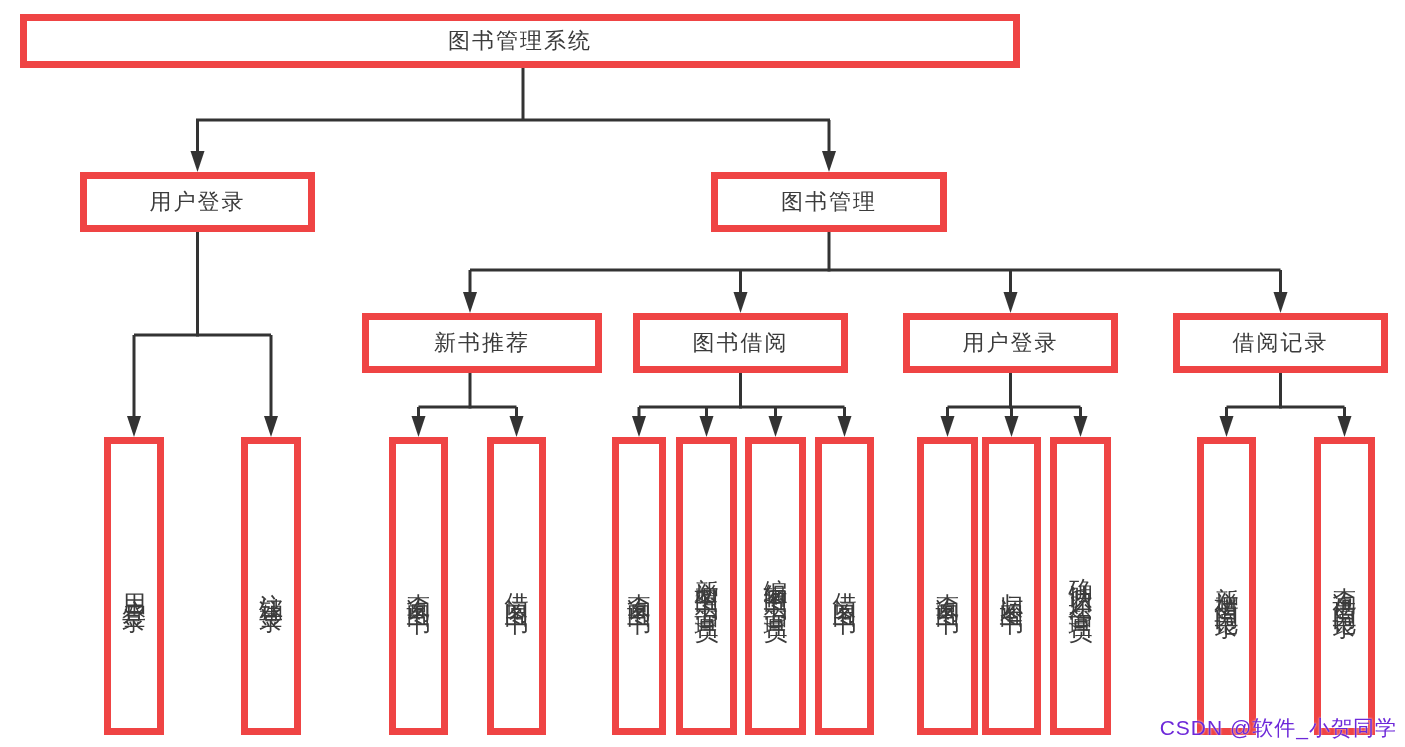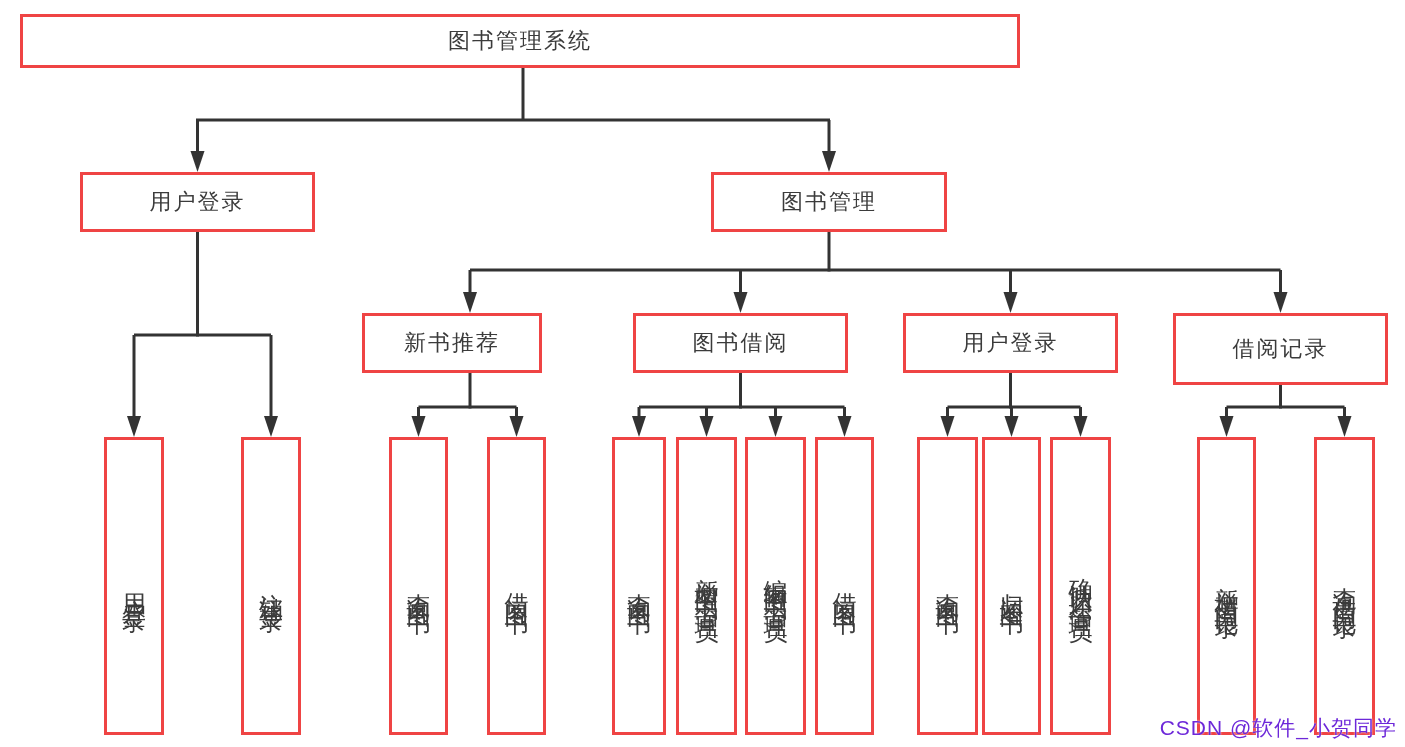--- a/index.html
+++ b/index.html
@@ -19,21 +19,21 @@
     position: absolute;
     left: 0;
     top: 0;
     width: 1405px;
     height: 747px;
     pointer-events: none;
   }
   .box {
     position: absolute;
     box-sizing: border-box;
-    border: 3px solid #ef4444;
+    border: 7px solid #ef4444;
     background: #ffffff;
     display: flex;
     align-items: center;
     justify-content: center;
     color: #3b3b3b;
   }
   .box.h {
     font-size: 22px;
     letter-spacing: 2px;
     white-space: nowrap;
@@ -140,30 +140,30 @@
     <span>图书管理系统</span>
   </div>
 
   <div class="box h" style="left:80px; top:172px; width:235px; height:60px;">
     <span>用户登录</span>
   </div>
   <div class="box h" style="left:711px; top:172px; width:236px; height:60px;text-align:right;">
     <span>图书管理</span>
   </div>
 
-  <div class="box h" style="left:362px; top:313px; width:180px; height:60px;text-align:right;">
+  <div class="box h" style="left:362px; top:313px; width:240px; height:60px;text-align:right;">
     <span>新书推荐</span>
   </div>
   <div class="box h" style="left:633px; top:313px; width:215px; height:60px;">
     <span>图书借阅</span>
   </div>
   <div class="box h" style="left:903px; top:313px; width:215px; height:60px;">
     <span>用户登录</span>
   </div>
-  <div class="box h" style="left:1173px; top:313px; width:215px; height:72px;">
+  <div class="box h" style="left:1173px; top:313px; width:215px; height:60px;">
     <span>借阅记录</span>
   </div>
 
   <div class="box leaf" style="left:104px; width:60px;">
     <span class="vtext">用户登录</span>
   </div>
   <div class="box leaf" style="left:241px; width:60px;">
     <span class="vtext">注销登录</span>
   </div>
 

